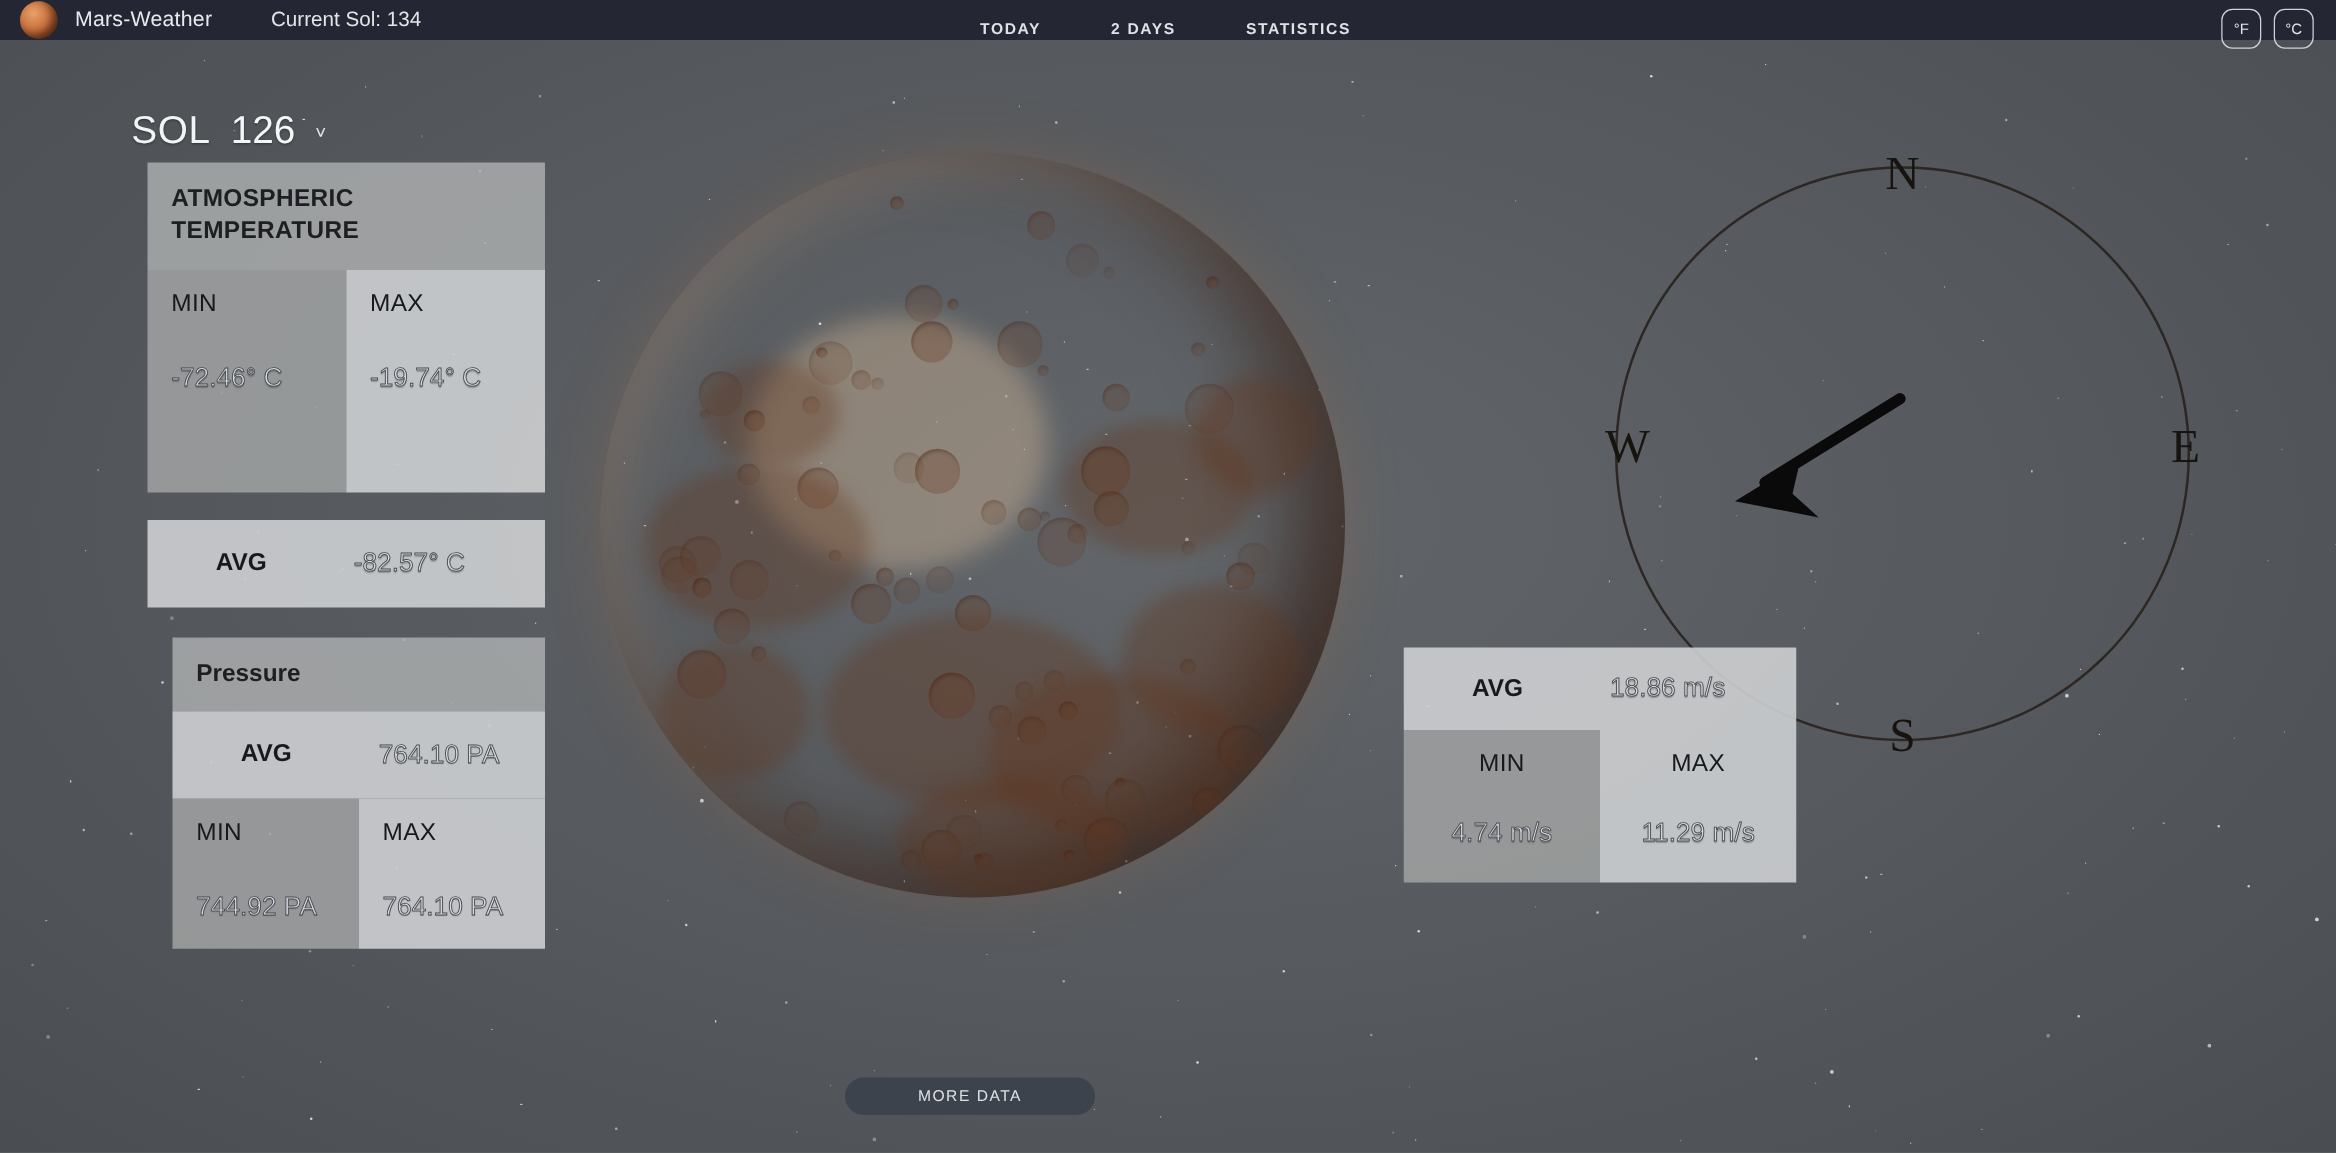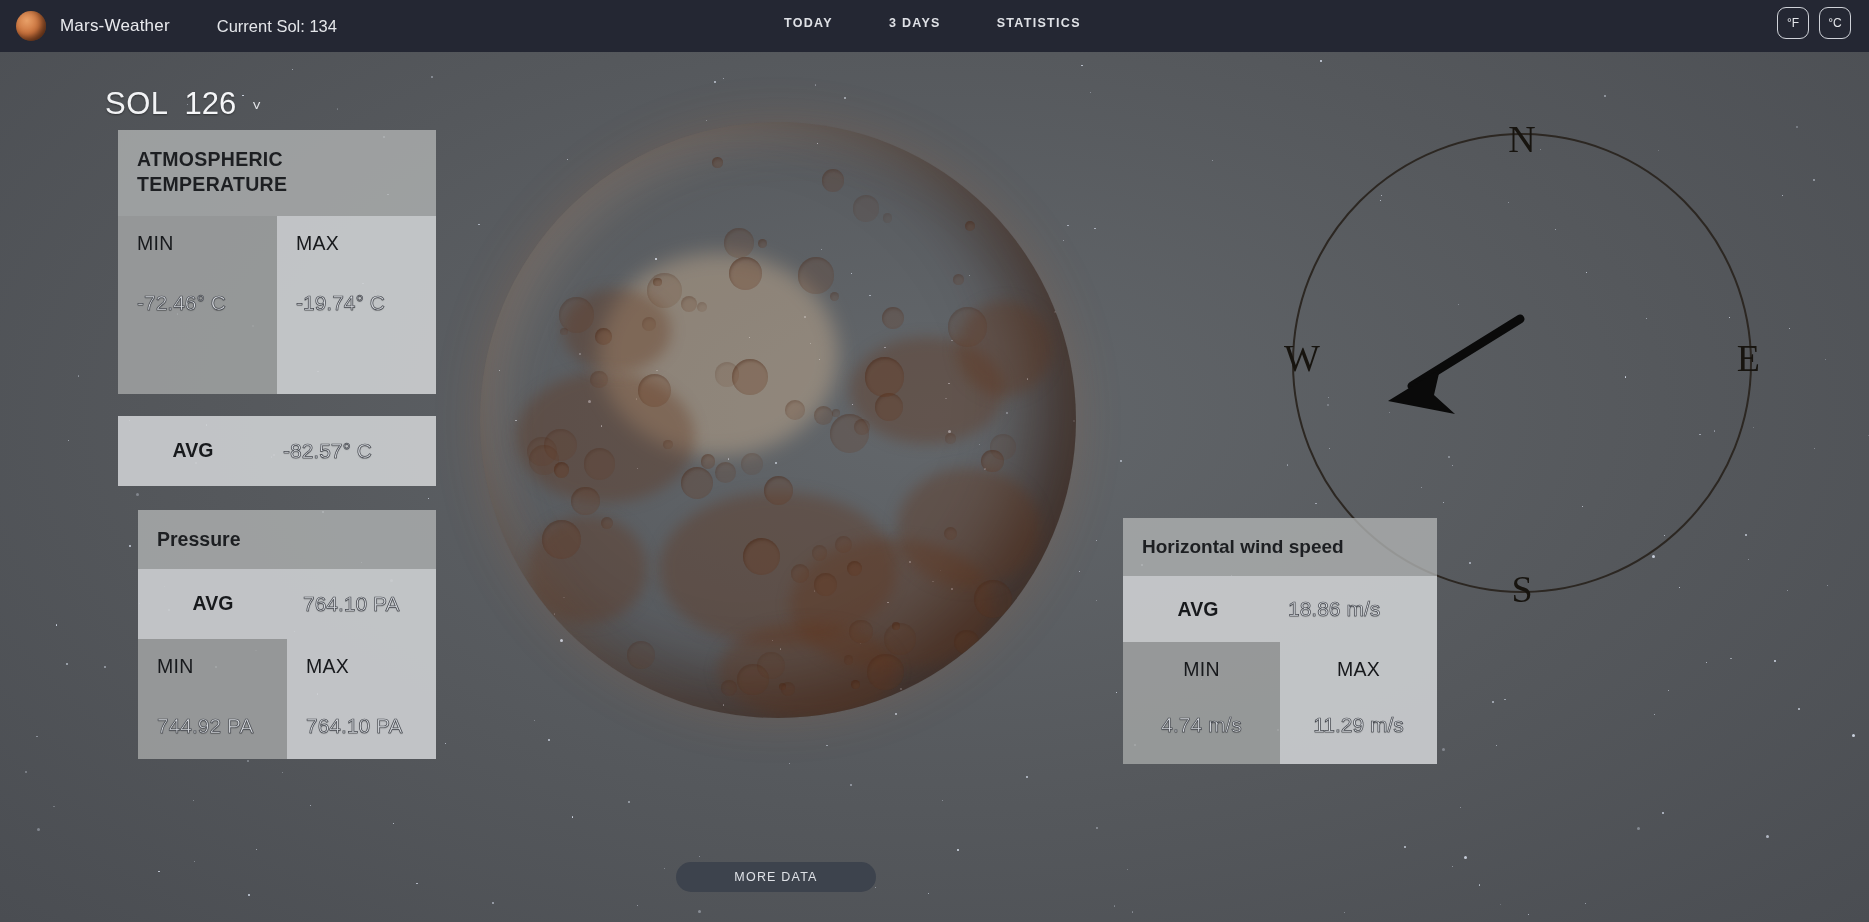--- a/index.html
+++ b/index.html
@@ -20,21 +20,21 @@
   }
   .stars { position:absolute; inset:0; pointer-events:none; }
   .star {
     position:absolute; border-radius:50%;
     background:#e8f0ff;
   }
 
   
   .header {
     position:absolute; top:0; left:0;
-    width:1869px; height:52px;
+    width:1869px; height:32px;
     background:#242733;
     display:flex; align-items:center;
     z-index:40;
   }
   .brand { display:flex; align-items:center; padding-left:16px; }
   .brand-logo {
     width:30px; height:30px; border-radius:50%;
     background:
       radial-gradient(circle at 36% 32%, #e8a068 0%, #c9713c 48%, #8c441f 86%, #5e2c14 100%);
     box-shadow: inset -4px -3px 7px rgba(0,0,0,.45);
@@ -431,21 +431,21 @@
 
   <div class="header">
     <div class="brand">
       <div class="brand-logo"></div>
       <span class="brand-name">Mars-Weather</span>
     </div>
     <span class="current-sol">Current Sol: 134</span>
 
     <div class="nav">
       <span class="nav-item">TODAY</span>
-      <span class="nav-item">3 DAYS</span>
+      <span class="nav-item">2 DAYS</span>
       <span class="nav-item">STATISTICS</span>
     </div>
 
     <div class="unit-group">
       <div class="unit-btn">°F</div>
       <div class="unit-btn">°C</div>
     </div>
   </div>
 
   <div class="sol-select">
@@ -583,21 +583,20 @@
     <span class="c-label c-e">E</span>
     <span class="c-label c-s">S</span>
     <span class="c-label c-w">W</span>
     <svg class="compass-arrow" width="460" height="460" viewBox="0 0 460 460">
       <line x1="228" y1="186" x2="120" y2="253" stroke="#0a0a0a" stroke-width="9" stroke-linecap="round"></line>
       <polygon points="96,268 148,236 142,262 163,281" fill="#0a0a0a"></polygon>
     </svg>
   </div>
 
   <div class="card" id="wind-card">
-    <div class="card-head">Horizontal wind speed</div>
     <div class="avg-row">
       <span class="avg-label">AVG</span>
       <span class="avg-value">18.86 m/s</span>
     </div>
     <div class="row">
       <div class="cell dark">
         <div class="cell-label">MIN</div>
         <div class="cell-value">4.74 m/s</div>
       </div>
       <div class="cell light">

